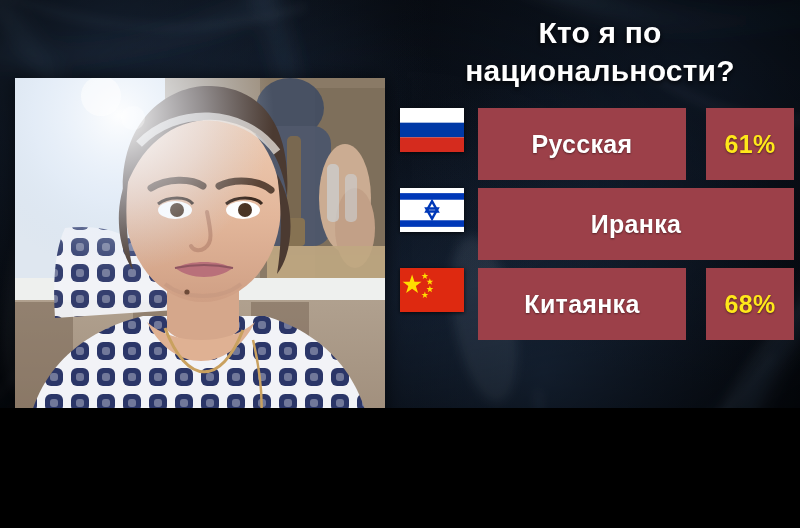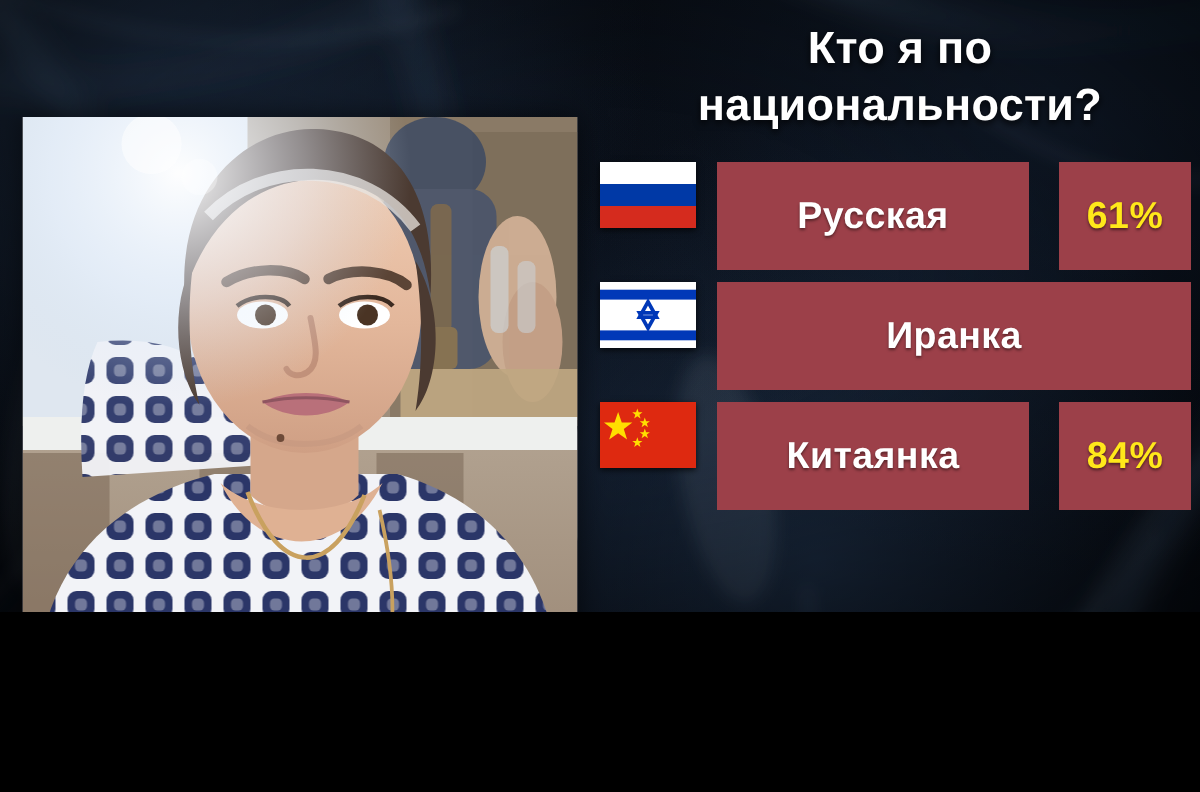--- a/index.html
+++ b/index.html
@@ -329,19 +329,19 @@
             <polygon points="42,14 43.2,17.4 46.8,17.4 43.9,19.6 45,23 42,20.9 39,23 40.1,19.6 37.2,17.4 40.8,17.4"></polygon>
             <polygon points="42,24 43.2,27.4 46.8,27.4 43.9,29.6 45,33 42,30.9 39,33 40.1,29.6 37.2,27.4 40.8,27.4"></polygon>
             <polygon points="35,32 36.2,35.4 39.8,35.4 36.9,37.6 38,41 35,38.9 32,41 33.1,37.6 30.2,35.4 33.8,35.4"></polygon>
           </g>
         </svg>
       </div>
       <div class="label-bar">
         <span class="txt">Китаянка</span>
       </div>
       <div class="pct-box">
-        <span class="txt">84%</span>
+        <span class="txt">68%</span>
       </div>
     </div>
 
 
   </div>
 </div>
 
 </body></html>

